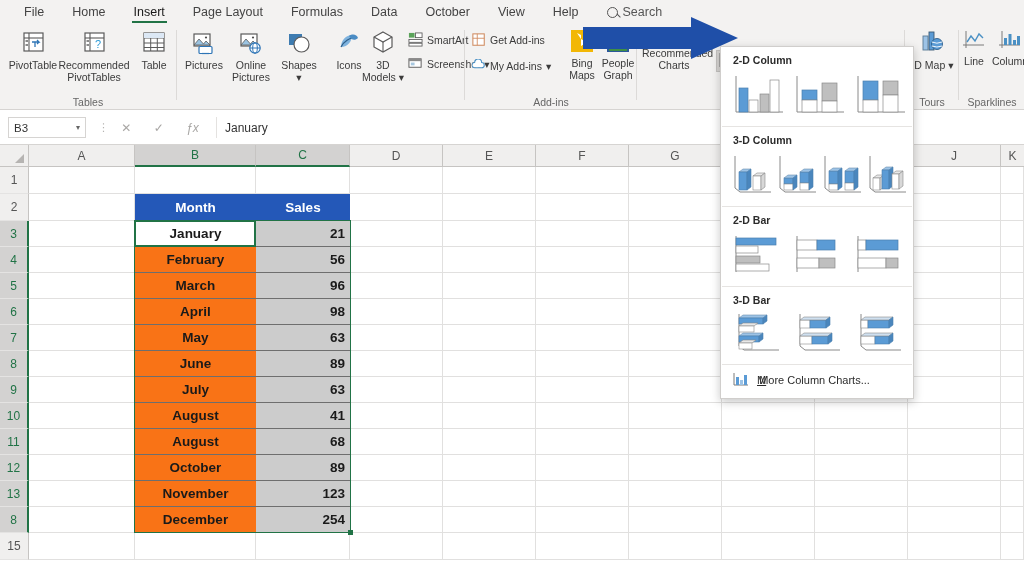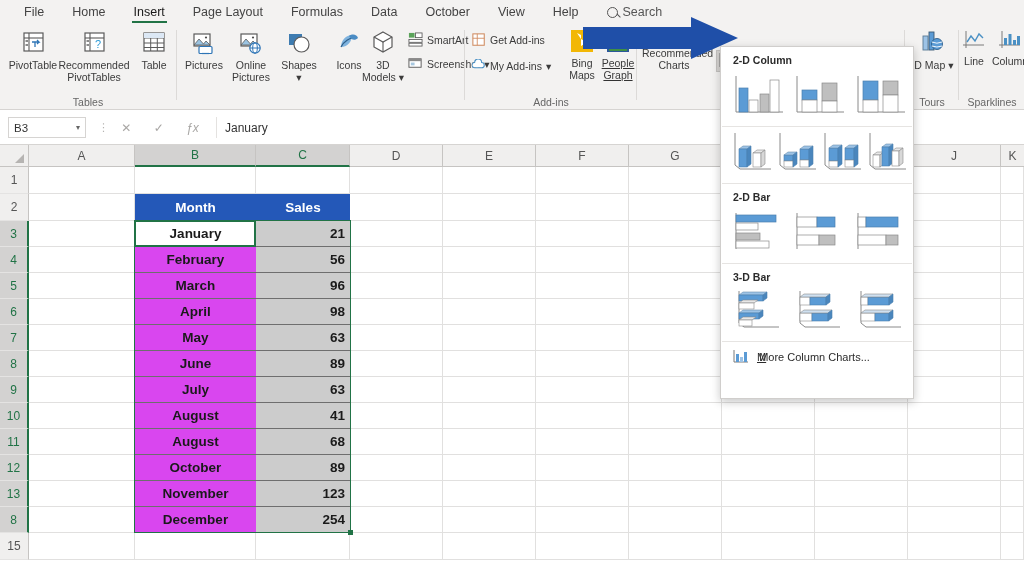--- a/index.html
+++ b/index.html
@@ -87,21 +87,21 @@
   .corner::after{ content:""; position:absolute; right:4px; bottom:3px; border-style:solid; border-width:0 0 9px 9px; border-color:transparent transparent #b6b4b2 transparent;}
   .colhead{ position:absolute; top:0; height:22px; background:#f0efee; border-right:1px solid #c6c4c2; border-bottom:1px solid #c6c4c2;
     display:flex; align-items:center; justify-content:center; font-size:12px; color:#555;}
   .colhead.sel{ background:#d3d2d1; color:#217346; border-bottom:2px solid #217346;}
   .rowhead{ position:absolute; left:0; width:29px; background:#f0efee; border-right:1px solid #c6c4c2; border-bottom:1px solid #e4e3e2;
     display:flex; align-items:center; justify-content:center; font-size:12px; color:#555;}
   .rowhead.sel{ background:#d3d2d1; color:#217346; border-right:2px solid #217346; }
   .cell{ position:absolute; border-right:1px solid #e1e0df; border-bottom:1px solid #e1e0df; }
   .dcell{ position:absolute; display:flex; align-items:center; font-size:13.5px; font-weight:bold; color:#1a1a1a;}
   .dcell.hdr{ background:#2458b8; color:#ffffff; justify-content:center; }
-  .dcell.mon{ background:#d946ef; justify-content:center; border-bottom:1px solid #6e6e6e; }
+  .dcell.mon{ background:#f97316; justify-content:center; border-bottom:1px solid #6e6e6e; }
   .dcell.mon.active{ background:#ffffff; }
   .dcell.val{ background:#cccccc; justify-content:flex-end; padding-right:5px; border-bottom:1px solid #6e6e6e;}
   .selbox{ position:absolute; border:1.5px solid #217346; pointer-events:none; }
   .selhandle{ position:absolute; width:5px;height:5px;background:#217346; }
 </style>
 </head>
 <body>
 
 <div class="tabbar">
   <div class="tab"><span>File</span></div>
@@ -243,21 +243,21 @@
       <span>My Add-ins</span>
       <span>▾</span>
     </div>
     <div class="bigbtn" style="left:98px;width:36px;">
       <svg class="ico" width="28" height="28" viewBox="0 0 28 28">
         <rect x="3" y="2" width="22" height="22" fill="#f2b705"></rect>
         <path d="M9 5 L13 7 V18 L19 14.5 L13 11" fill="#fff"></path>
       </svg>
       <span class="lbl">Bing Maps</span>
     </div>
-    <div class="bigbtn" style="left:134px;width:36px;text-decoration:underline;">
+    <div class="bigbtn" style="left:134px;width:36px;">
       <svg class="ico" width="28" height="28" viewBox="0 0 28 28">
         <rect x="3" y="2" width="22" height="22" fill="#2b579a"></rect>
         <rect x="5" y="19" width="18" height="4" fill="#3f8f45"></rect>
       </svg>
       <span class="lbl">People Graph</span>
     </div>
     <div class="group-label">Add-ins</div>
   </div>
   <div class="gdiv" style="left:636px;"></div>
 
@@ -378,20 +378,21 @@
       <line x1="5" y1="4" x2="5" y2="40" stroke="#8a8a8a" stroke-width="1"></line>
       <line x1="5" y1="40" x2="52" y2="40" stroke="#8a8a8a" stroke-width="1"></line>
       <rect x="10" y="9" width="15" height="19" fill="#5B9BD5" stroke="#4a7fb0" stroke-width=".7"></rect>
       <rect x="10" y="28" width="15" height="12" fill="#fff" stroke="#8a8a8a" stroke-width=".7"></rect>
       <rect x="30" y="9" width="15" height="14" fill="#bfbfbf" stroke="#8a8a8a" stroke-width=".7"></rect>
       <rect x="30" y="23" width="15" height="17" fill="#fff" stroke="#8a8a8a" stroke-width=".7"></rect>
     </svg>
   </div>
   <div class="dd-sep"></div>
 
+  <div class="dd-sec-title">3-D Column</div>
   <div class="dd-row" style="gap:2px;">
     <svg width="43" height="46" viewBox="0 0 43 46">
       <path d="M4 4 L4 36 L9 40 L40 40" fill="none" stroke="#8a8a8a" stroke-width="1"></path>
       <path d="M8 20 l4 -3 h8 l-4 3 z" fill="#9dc3e6" stroke="#6a8fb0" stroke-width=".6"></path>
       <rect x="8" y="20" width="8" height="18" fill="#5B9BD5" stroke="#4a7fb0" stroke-width=".6"></rect>
       <path d="M16 20 l4 -3 v18 l-4 3 z" fill="#4a86bd" stroke="#4a7fb0" stroke-width=".6"></path>
       <path d="M22 24 l4 -3 h8 l-4 3 z" fill="#e8e8e8" stroke="#8a8a8a" stroke-width=".6"></path>
       <rect x="22" y="24" width="8" height="14" fill="#fff" stroke="#8a8a8a" stroke-width=".6"></rect>
       <path d="M30 24 l4 -3 v14 l-4 3 z" fill="#d8d8d8" stroke="#8a8a8a" stroke-width=".6"></path>
     </svg>

